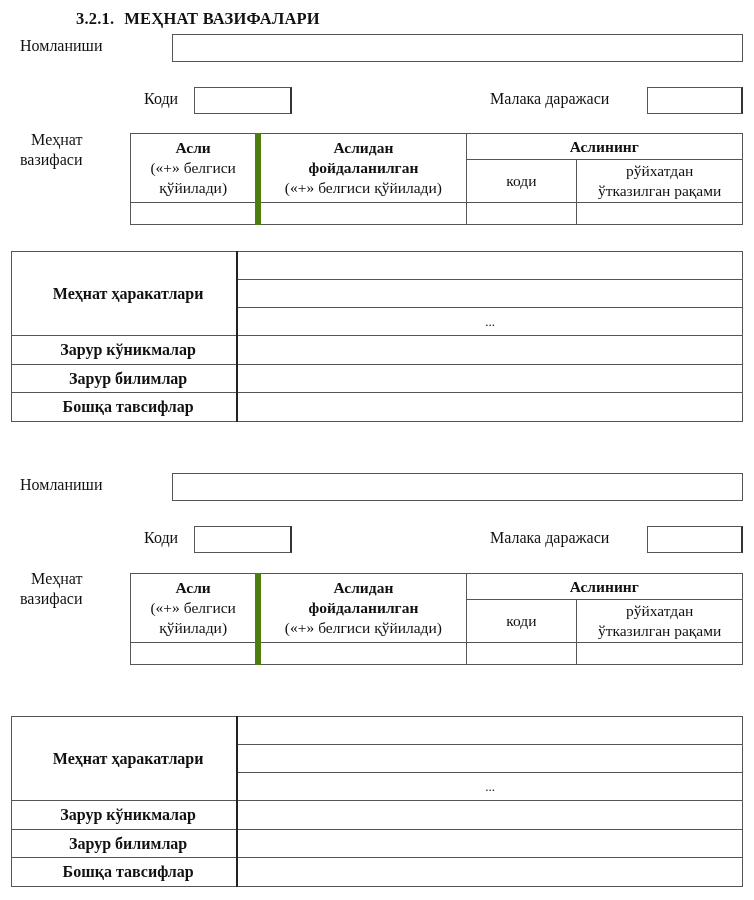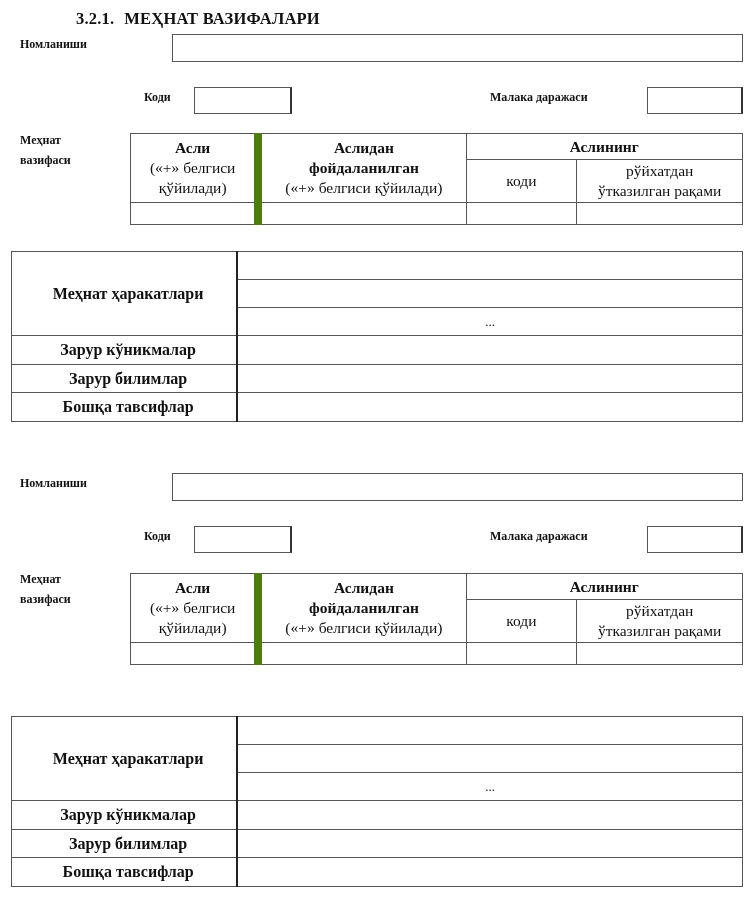--- a/index.html
+++ b/index.html
@@ -1,26 +1,26 @@
 <!DOCTYPE html>
 <html><head>
 <meta charset="utf-8">
 <style>
   html, body { margin:0; padding:0; background:#ffffff; }
   body { width:754px; height:900px; position:relative; overflow:hidden;
          font-family:"Liberation Serif","DejaVu Serif",serif; color:#111; }
   .section { position:absolute; left:0; width:754px; }
   .title { position:absolute; left:76px; font-weight:bold; font-size:16.5px; letter-spacing:0.2px; white-space:nowrap; }
   .title .num { margin-right:10px; }
-  .lbl { position:absolute; font-weight:bold; font-size:12px; white-space:nowrap; }
+  .lbl { position:absolute; font-weight:normal; font-size:16px; white-space:nowrap;text-align:right; }
   .box { position:absolute; border:1px solid #555; background:#fff; box-sizing:border-box; }
   .box-r { border-right:2px solid #333; }
   table { border-collapse:collapse; position:absolute; }
   td { border:1px solid #555; padding:0; text-align:center; vertical-align:middle; font-size:15.5px; line-height:20px; }
-  .mid td.thick-r { border-right:8px solid #4d7c0f; }
+  .mid td.thick-r { border-right:6px solid #4d7c0f; }
   .mid .bold { font-weight:bold; }
   .mid .plain { font-weight:normal;text-align:center; }
   .bottom td { text-align:center; }
   .bottom td.rowlabel { font-weight:bold; font-size:16px; padding-left:8px; border-right:2px solid #222; }
   .bottom td.val { text-align:center; font-size:13px; }
 </style>
 </head>
 <body>
 
 <div class="section" style="top:0;height:440px;padding-left:24px;">

